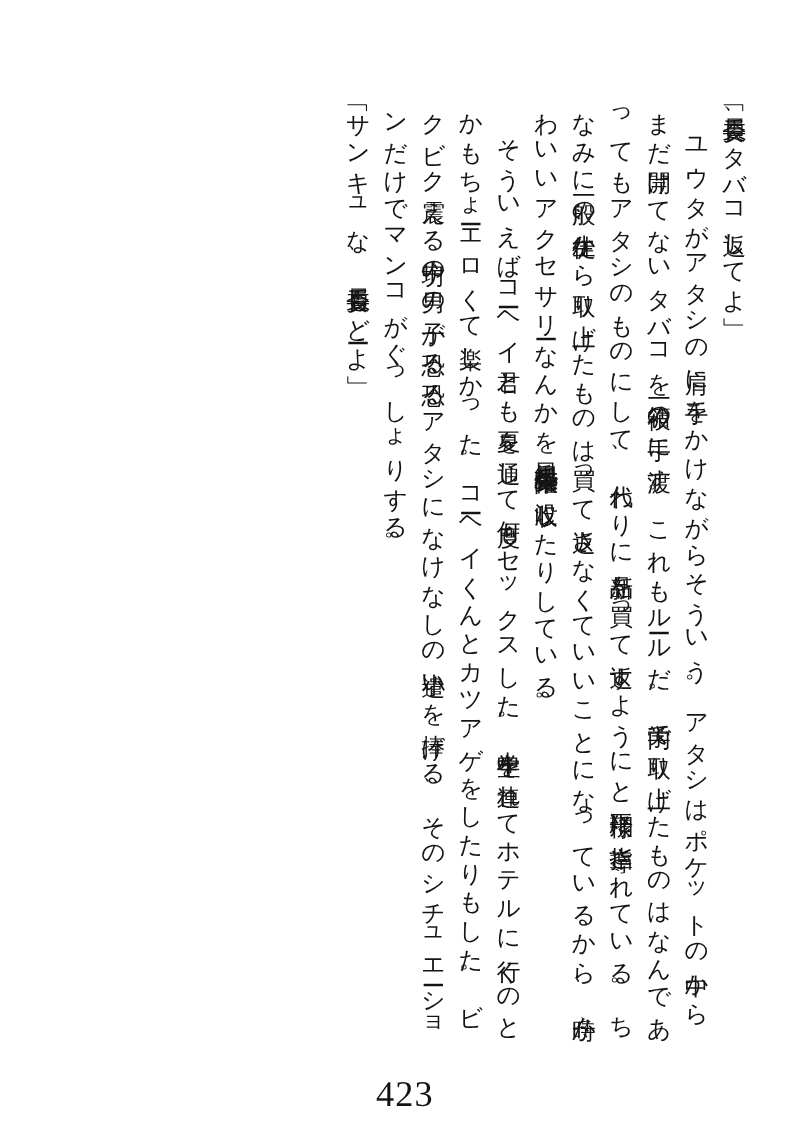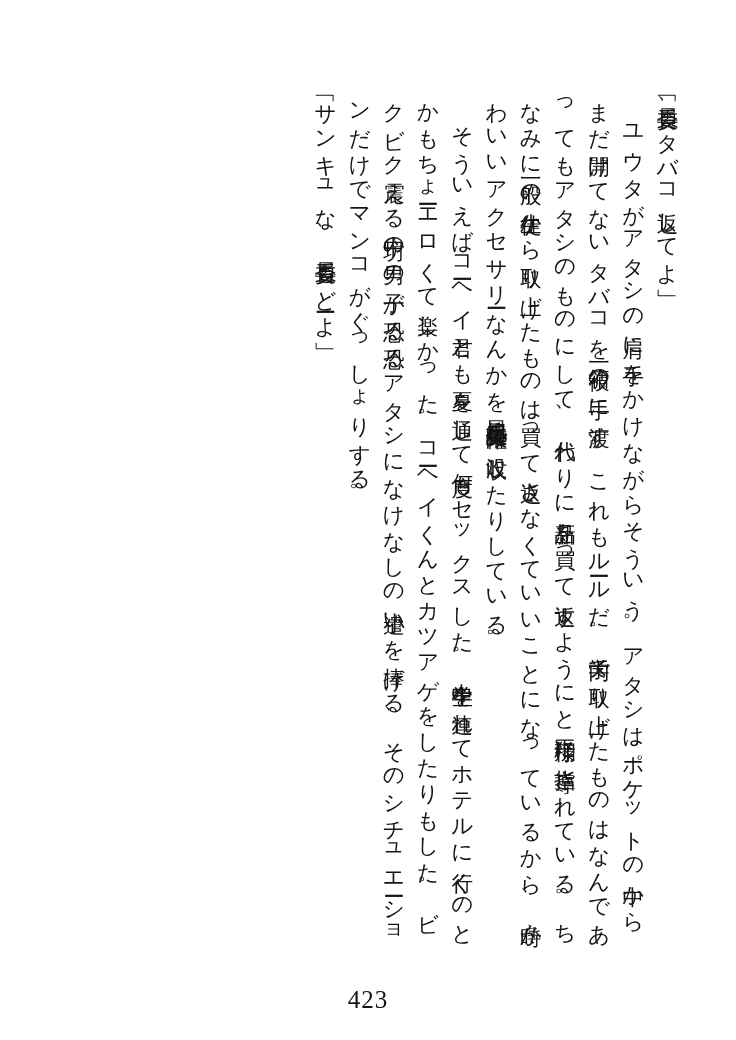--- a/index.html
+++ b/index.html
@@ -43,21 +43,21 @@
     padding: 0;
     text-indent: 0;
     white-space: pre-wrap;
   }
   .page-number {
     position: absolute;
     left: 0;
     right: 0;
     bottom: 26px;
     text-align: center;
-    font-size: 25px;
+    font-size: 33px;
     letter-spacing: 1px;
     font-family: "Liberation Serif", "DejaVu Serif", serif;
     color: #141414;
   }
 </style>
 </head>
 <body>
 
 <div class="page">
 

